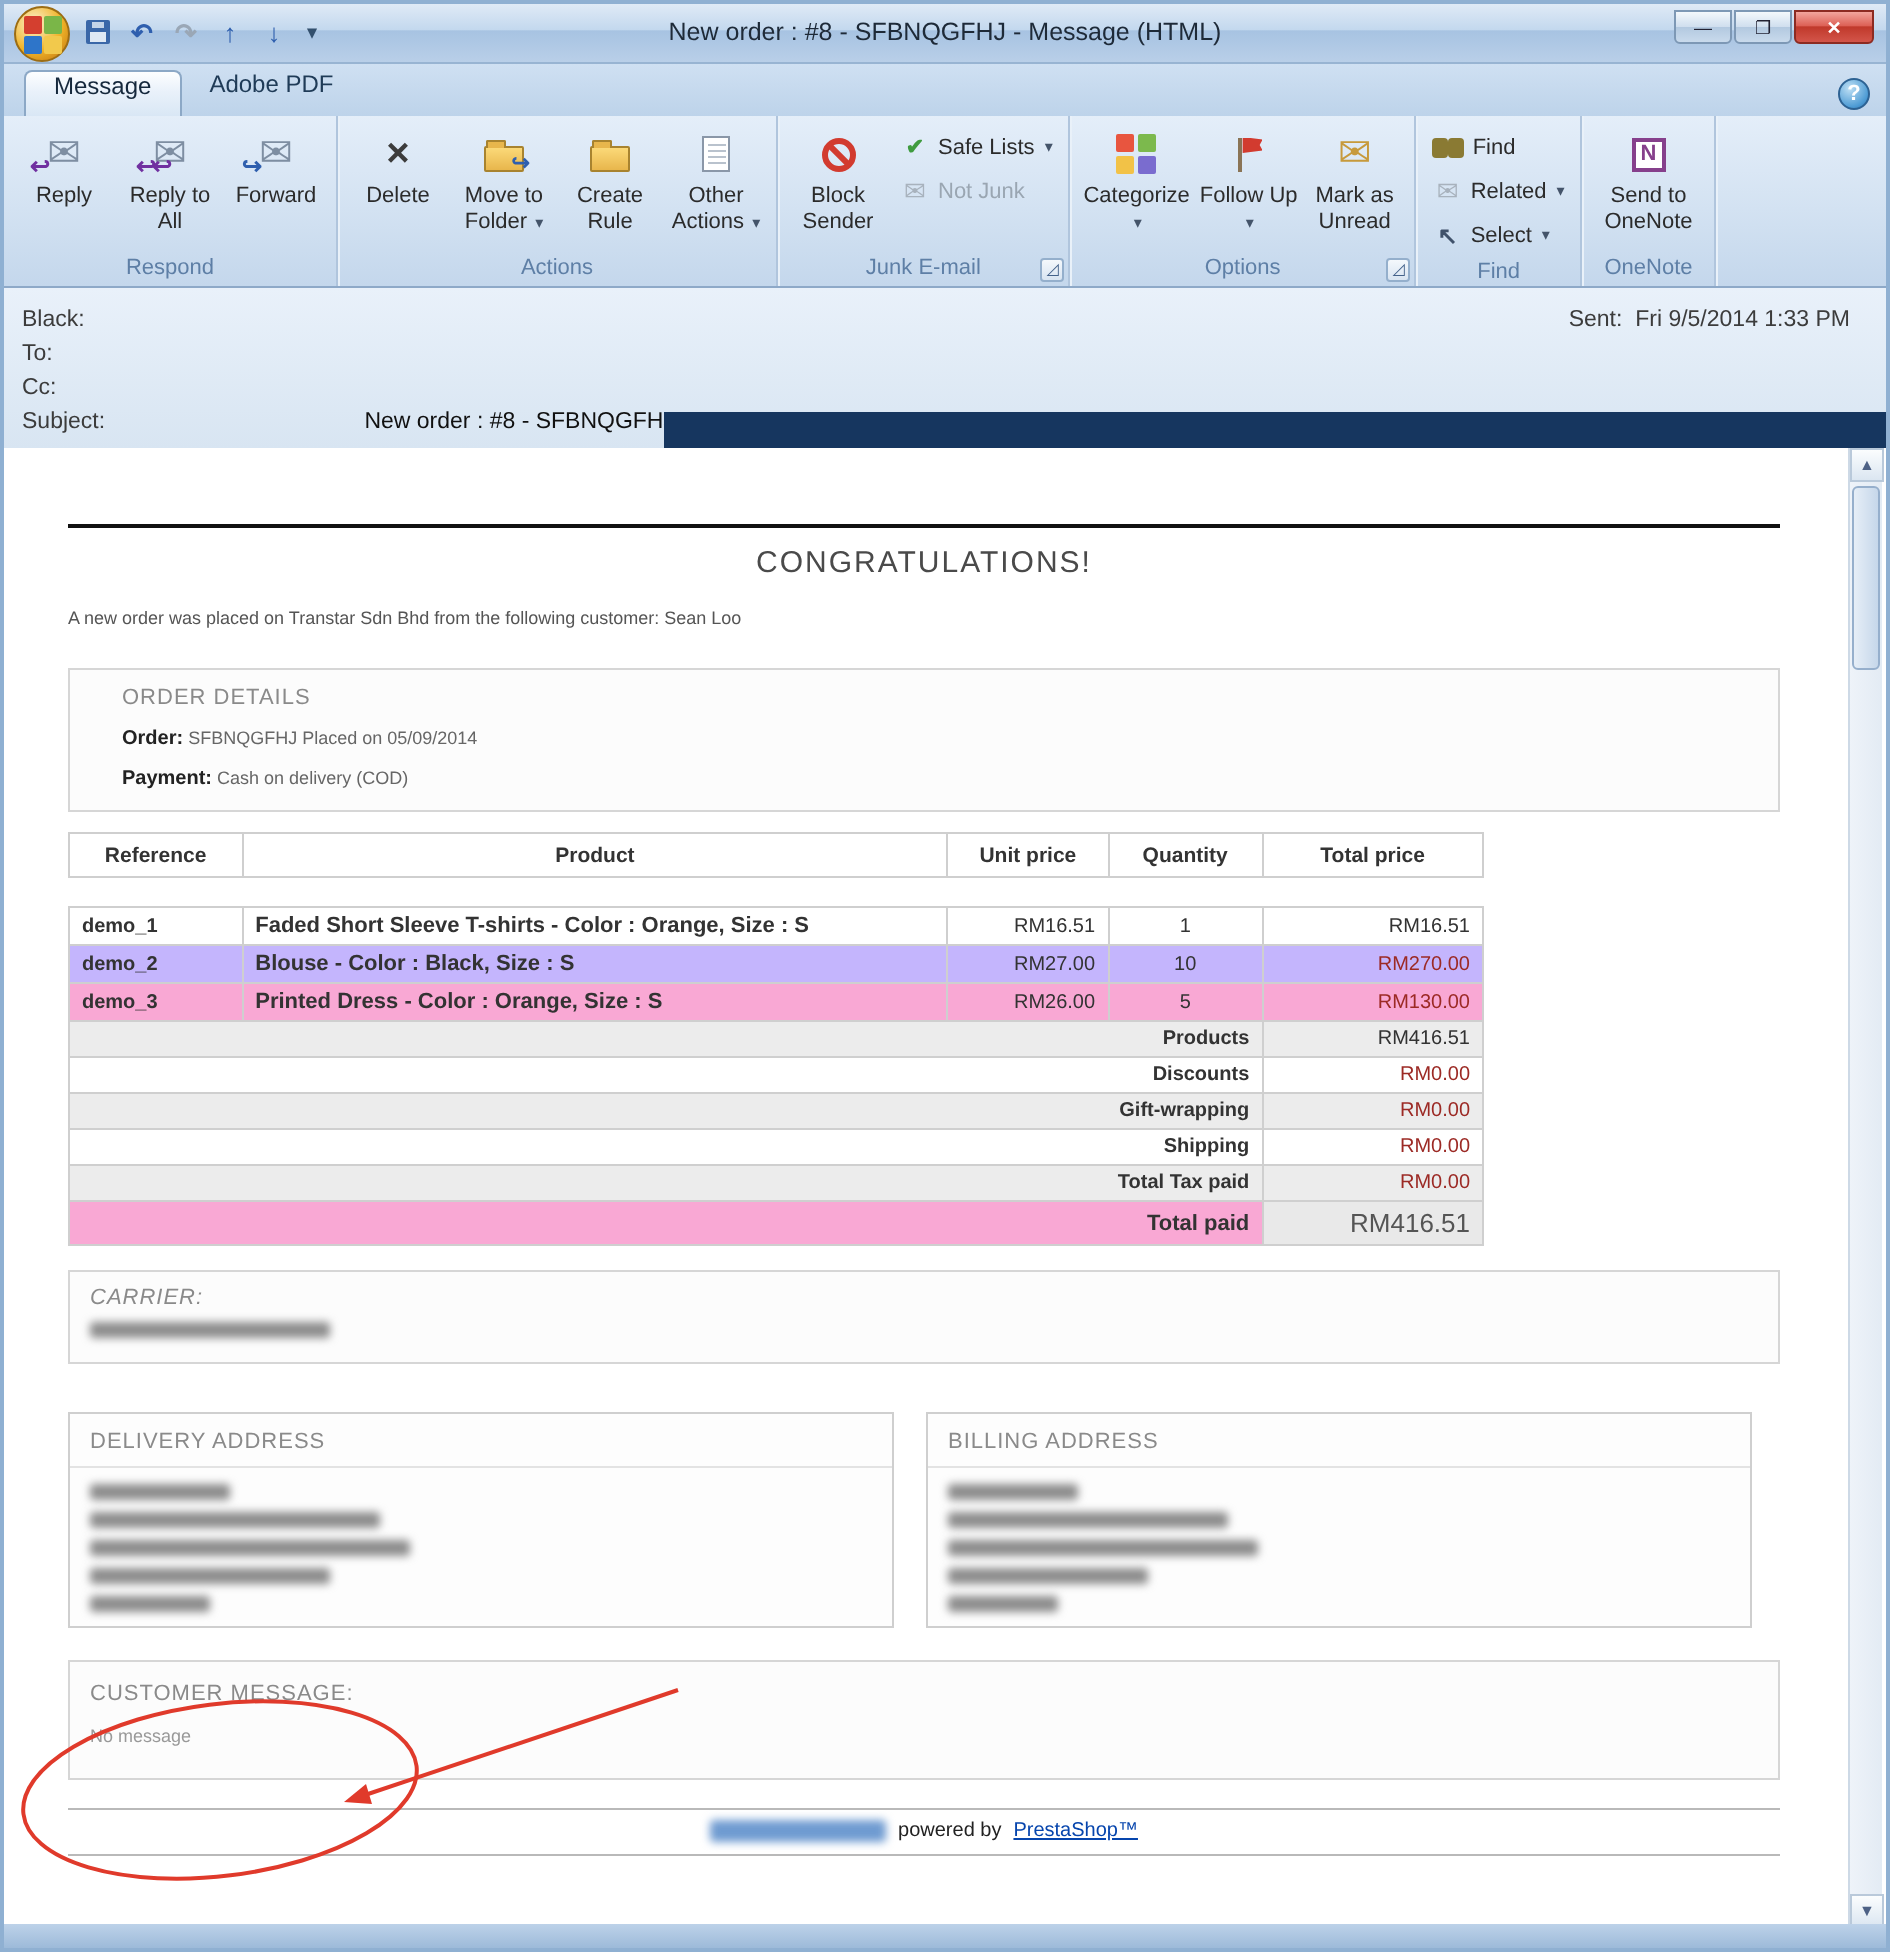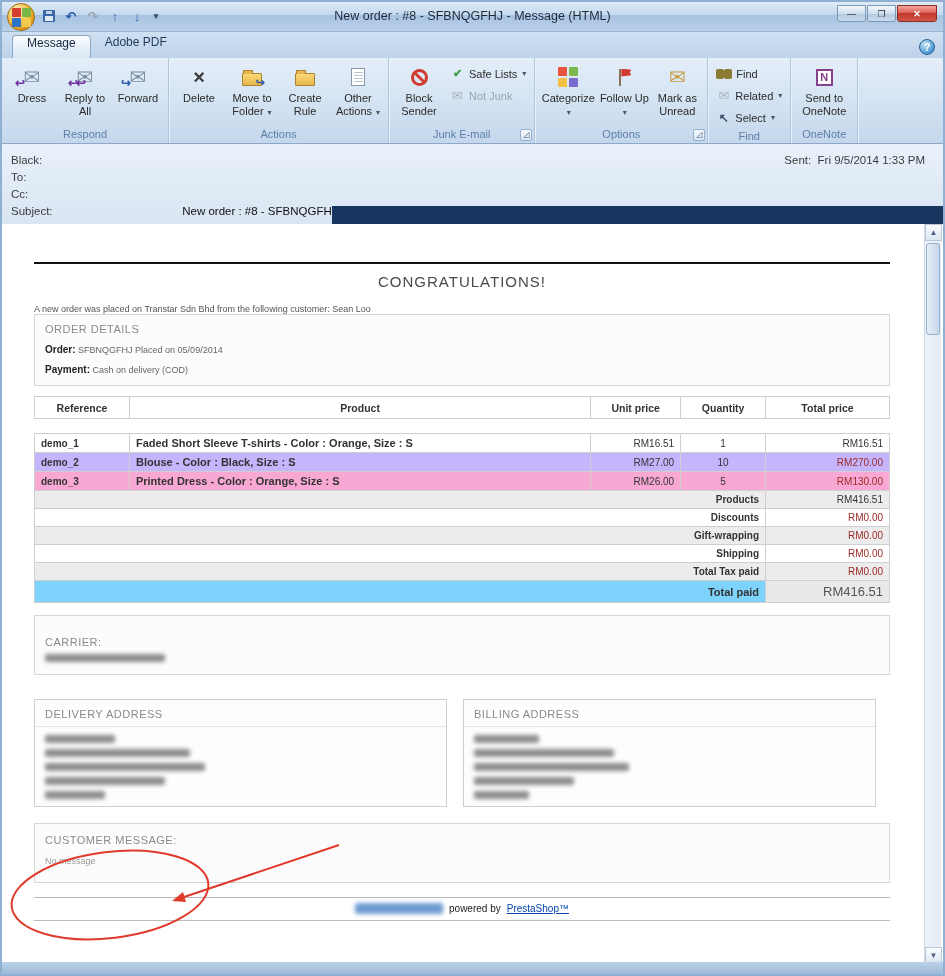--- a/index.html
+++ b/index.html
@@ -120,44 +120,44 @@
     border:1px solid #96afcc; background:linear-gradient(90deg,#e6eef7,#c6d7ea); cursor:grab; }
   .bottomframe { position:absolute; left:0; bottom:0; width:100%; height:12px;
     background:linear-gradient(#bdd2e9,#9dbad9); }
 
   
   .content { position:absolute; left:30px; top:0; width:856px; color:#333; }
   .toprule { margin-top:38px; height:2px; background:#111; }
   .congrats { margin-top:9px; text-align:center; font-size:15px; letter-spacing:1px; color:#4a4a4a; }
   .intro { margin-top:14px; font-size:9px; color:#555; }
   .box { border:1px solid #d6d6d6; background:#fcfcfc; margin-top:0; }
-  .detailsbox { padding:8px 10px 10px; }
+  .detailsbox { margin-top:20px; padding:8px 26px 10px; }
   .boxtitle { font-size:11px; color:#8a8a8a; letter-spacing:0.5px; }
   .kv { font-size:9px; color:#666; margin-top:9px; }
   .kv b { color:#222; font-size:10px; }
 
-  table.order { border-collapse:collapse; width:856px; margin-top:10px; font-size:10px;padding-left:45px; }
+  table.order { border-collapse:collapse; width:708px; margin-top:10px; font-size:10px;padding-left:45px; }
   table.order th, table.order td { border:1px solid #cfcfcf; padding:3px 6px; }
   table.order th { font-size:10.5px; font-weight:bold; color:#333; text-align:center; height:22px; background:#fff; }
   tr.spacer td { border:none; height:15px; padding:0; }
   td.ref { font-weight:bold; width:95px; }
   td.prod { font-family:Liberation Sans, sans-serif; font-weight:bold; font-size:11px; width:462px; }
   td.unit { width:90px; text-align:right; }
   td.qty { width:85px; text-align:center; }
   td.tot { width:124px; text-align:right; }
   tr.r1 { background:#ffffff; } tr.r2 { background:#c4b5fd; } tr.r3 { background:#f9a8d4; }
   .red { color:#9c2a25; }
   td.slabel { text-align:right; font-weight:bold; font-size:10px; color:#333; }
   td.sval { text-align:right; }
   tr.sa { background:#ececec; } tr.sb { background:#ffffff; }
-  tr.totalpaid { background:#7dd3fc; }
+  tr.totalpaid { background:#f9a8d4; }
   tr.totalpaid td.slabel { font-size:11px; }
   tr.totalpaid td.sval { font-size:13px; color:#555; background:#e9e9e9; }
 
-  .carrierbox { margin-top:12px; padding:20px 10px 12px; }
+  .carrierbox { margin-top:12px; padding:7px 10px 12px;font-style:italic; }
   .blurline { background:#8c8c8c; filter:blur(2px); border-radius:2px; height:8px; margin-top:6px; }
   .addrwrap { margin-top:24px; display:flex; gap:16px; }
   .addrbox { border:1px solid #cfcfcf; background:#fdfdfd; width:413px; height:108px; }
   .addrbox .hd { padding:8px 10px 6px; border-bottom:1px solid #e3e3e3; }
   .addrbox .bd { padding:6px 10px; }
   .msgbox { margin-top:16px; padding:10px 10px 8px; height:60px; }
   .nomsg { font-size:9px; color:#999; margin-top:10px; }
   .footer { margin-top:14px; border-top:1px solid #b9b9b9; border-bottom:1px solid #b9b9b9;
     padding:5px 0 6px; display:flex; align-items:center; justify-content:center; gap:6px; font-size:10px; color:#222; }
   .blurbrand { width:88px; height:11px; background:#6f9bd1; filter:blur(2px); border-radius:2px; }
@@ -203,21 +203,21 @@
 
   <div class="ribbon">
 
     <div class="group">
       <div class="gbody">
         <div class="lbtn">
           <span class="ic">
               <span class="envg">✉</span>
               <span class="ov purple">↩</span>
             </span>
-          <span class="blabel">Dress</span>
+          <span class="blabel">Reply</span>
         </div>
         <div class="lbtn">
           <span class="ic">
               <span class="envg">✉</span>
               <span class="ov purple">↩</span>
               <span class="ov2">↩</span>
             </span>
           <span class="blabel">Reply to All</span>
         </div>
         <div class="lbtn">

